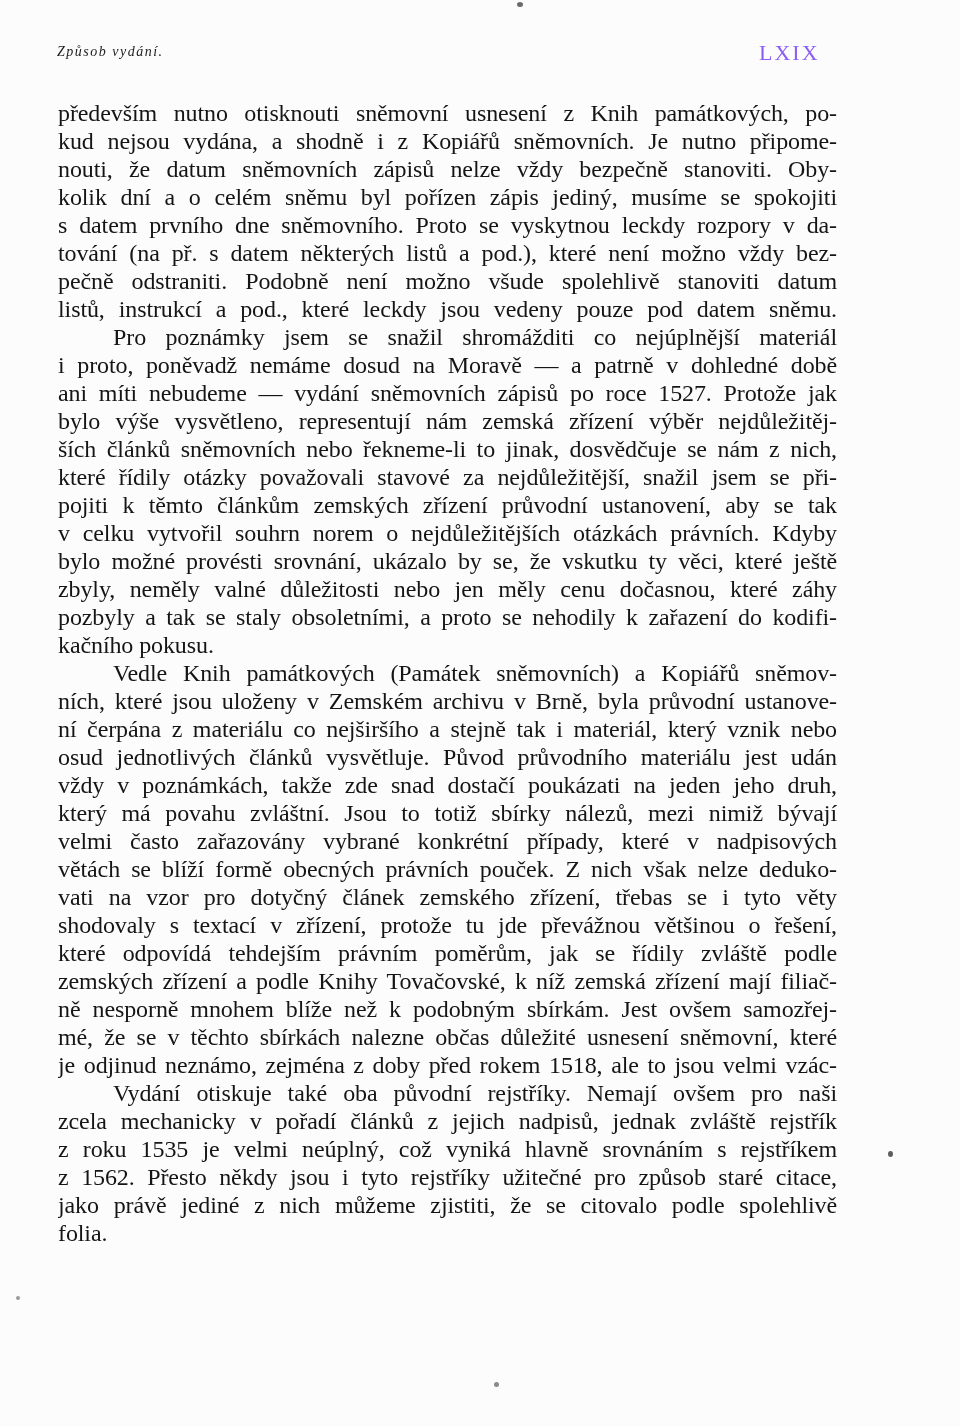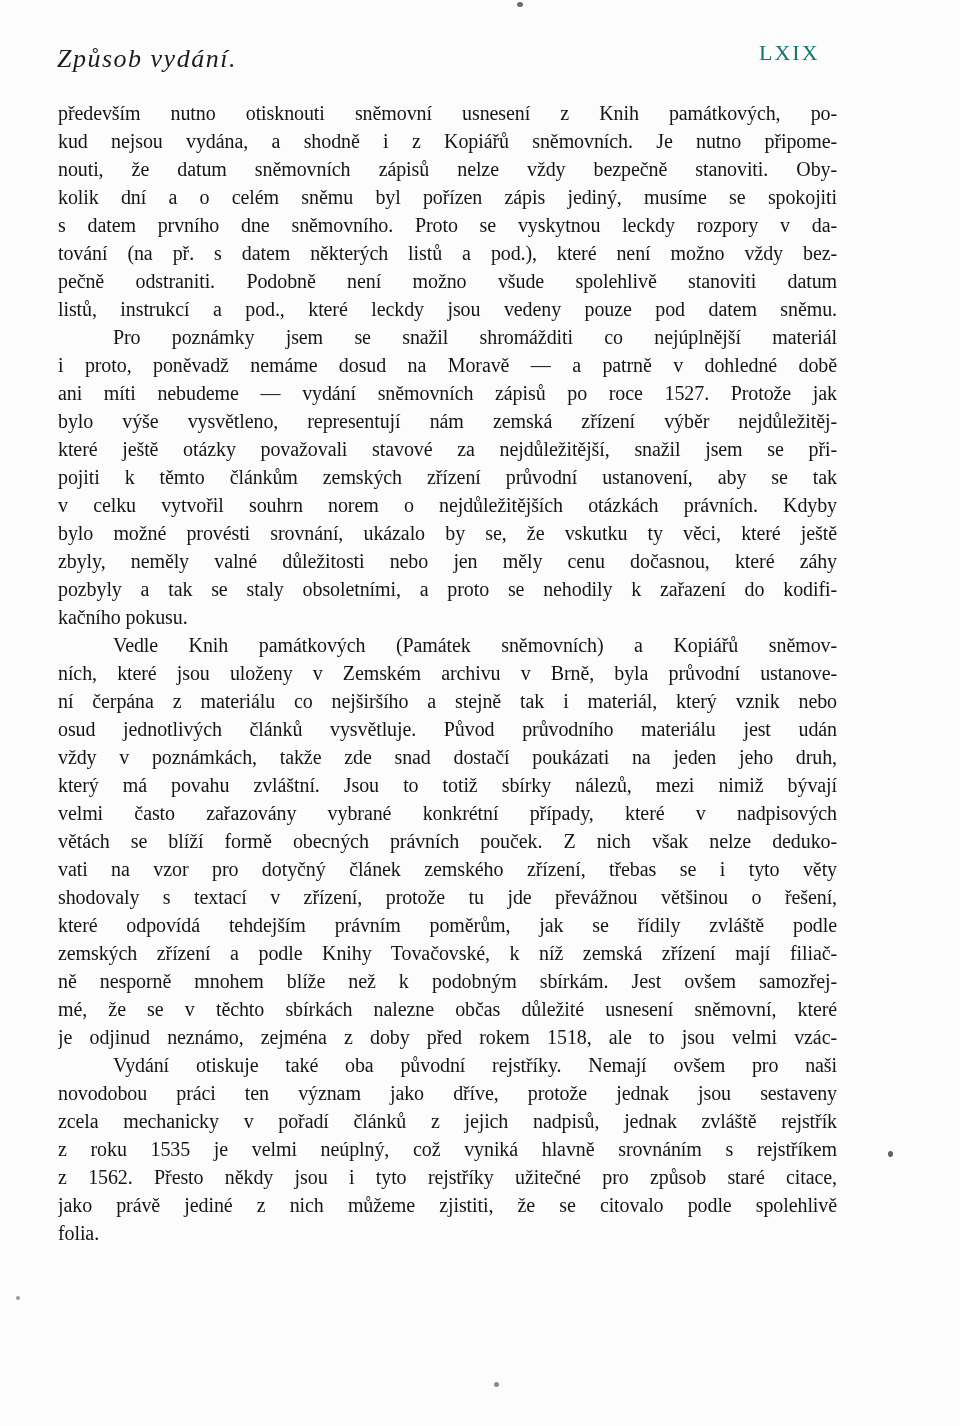--- a/index.html
+++ b/index.html
@@ -14,44 +14,44 @@
     background: #fcfcfc;
     font-family: "Liberation Serif", serif;
     color: #151515;
     overflow: hidden;
   }
   .running-title {
     position: absolute;
     left: 57px;
     top: 44px;
     font-style: italic;
-    font-size: 26px;
+    font-size: 14px;
     letter-spacing: 1.5px;
     color: #1c1c1c;
     white-space: nowrap;
   }
   .page-number {
     position: absolute;
     left: 759px;
     top: 40px;
     font-size: 22px;
     letter-spacing: 2px;
-    color: #0f766e;
+    color: #8b5cf6;
     white-space: nowrap;
   }
   .textblock {
     position: absolute;
     left: 58px;
     top: 99px;
     width: 779px;
   }
   .line {
     height: 28px;
     line-height: 28px;
-    font-size: 20px;
+    font-size: 24px;
     letter-spacing: -0.1px;
     text-align: justify;
     text-align-last: justify;
     overflow: hidden;
     white-space: normal;
   }
   .line[data-kind="indent"] {
     text-indent: 55px;
   }
   .line[data-kind="end"] {
@@ -83,21 +83,22 @@
       <div class="line">nouti, že datum sněmovních zápisů nelze vždy bezpečně stanoviti. Oby-</div>
       <div class="line">kolik dní a o celém sněmu byl pořízen zápis jediný, musíme se spokojiti</div>
       <div class="line">s datem prvního dne sněmovního. Proto se vyskytnou leckdy rozpory v da-</div>
       <div class="line">tování (na př. s datem některých listů a pod.), které není možno vždy bez-</div>
       <div class="line">pečně odstraniti. Podobně není možno všude spolehlivě stanoviti datum</div>
       <div class="line">listů, instrukcí a pod., které leckdy jsou vedeny pouze pod datem sněmu.</div>
       <div class="line" data-kind="indent">Pro poznámky jsem se snažil shromážditi co nejúplnější materiál</div>
       <div class="line">i proto, poněvadž nemáme dosud na Moravě — a patrně v dohledné době</div>
       <div class="line">ani míti nebudeme — vydání sněmovních zápisů po roce 1527. Protože jak</div>
       <div class="line">bylo výše vysvětleno, representují nám zemská zřízení výběr nejdůležitěj-</div>
-      <div class="line">které ještě otázky považovali stavové za nejdůležitější, snažil jsem se při-</div>
+      <div class="line">ších článků sněmovních nebo řekneme-li to jinak, dosvědčuje se nám z nich,</div>
+      <div class="line">které řídily otázky považovali stavové za nejdůležitější, snažil jsem se při-</div>
       <div class="line">pojiti k těmto článkům zemských zřízení průvodní ustanovení, aby se tak</div>
       <div class="line">v celku vytvořil souhrn norem o nejdůležitějších otázkách právních. Kdyby</div>
       <div class="line">bylo možné provésti srovnání, ukázalo by se, že vskutku ty věci, které ještě</div>
       <div class="line">zbyly, neměly valné důležitosti nebo jen měly cenu dočasnou, které záhy</div>
       <div class="line">pozbyly a tak se staly obsoletními, a proto se nehodily k zařazení do kodifi-</div>
       <div class="line" data-kind="end">kačního pokusu.</div>
       <div class="line" data-kind="indent">Vedle Knih památkových (Památek sněmovních) a Kopiářů sněmov-</div>
       <div class="line">ních, které jsou uloženy v Zemském archivu v Brně, byla průvodní ustanove-</div>
       <div class="line">ní čerpána z materiálu co nejširšího a stejně tak i materiál, který vznik nebo</div>
       <div class="line">osud jednotlivých článků vysvětluje. Původ průvodního materiálu jest udán</div>
@@ -106,21 +107,20 @@
       <div class="line">velmi často zařazovány vybrané konkrétní případy, které v nadpisových</div>
       <div class="line">větách se blíží formě obecných právních pouček. Z nich však nelze deduko-</div>
       <div class="line">vati na vzor pro dotyčný článek zemského zřízení, třebas se i tyto věty</div>
       <div class="line">shodovaly s textací v zřízení, protože tu jde převážnou většinou o řešení,</div>
       <div class="line">které odpovídá tehdejším právním poměrům, jak se řídily zvláště podle</div>
       <div class="line">zemských zřízení a podle Knihy Tovačovské, k níž zemská zřízení mají filiač-</div>
       <div class="line">ně nesporně mnohem blíže než k podobným sbírkám. Jest ovšem samozřej-</div>
       <div class="line">mé, že se v těchto sbírkách nalezne občas důležité usnesení sněmovní, které</div>
       <div class="line">je odjinud neznámo, zejména z doby před rokem 1518, ale to jsou velmi vzác-</div>
       <div class="line" data-kind="indent">Vydání otiskuje také oba původní rejstříky. Nemají ovšem pro naši</div>
-      <div class="line">novodobou práci ten význam jako dříve, protože jednak jsou sestaveny</div>
       <div class="line">zcela mechanicky v pořadí článků z jejich nadpisů, jednak zvláště rejstřík</div>
       <div class="line">z roku 1535 je velmi neúplný, což vyniká hlavně srovnáním s rejstříkem</div>
       <div class="line">z 1562. Přesto někdy jsou i tyto rejstříky užitečné pro způsob staré citace,</div>
       <div class="line">jako právě jediné z nich můžeme zjistiti, že se citovalo podle spolehlivě</div>
       <div class="line" data-kind="end">folia.</div>
     </div>
 
   <div class="speck speck-a"></div>
   <div class="speck speck-b"></div>
   <div class="speck speck-c"></div>

